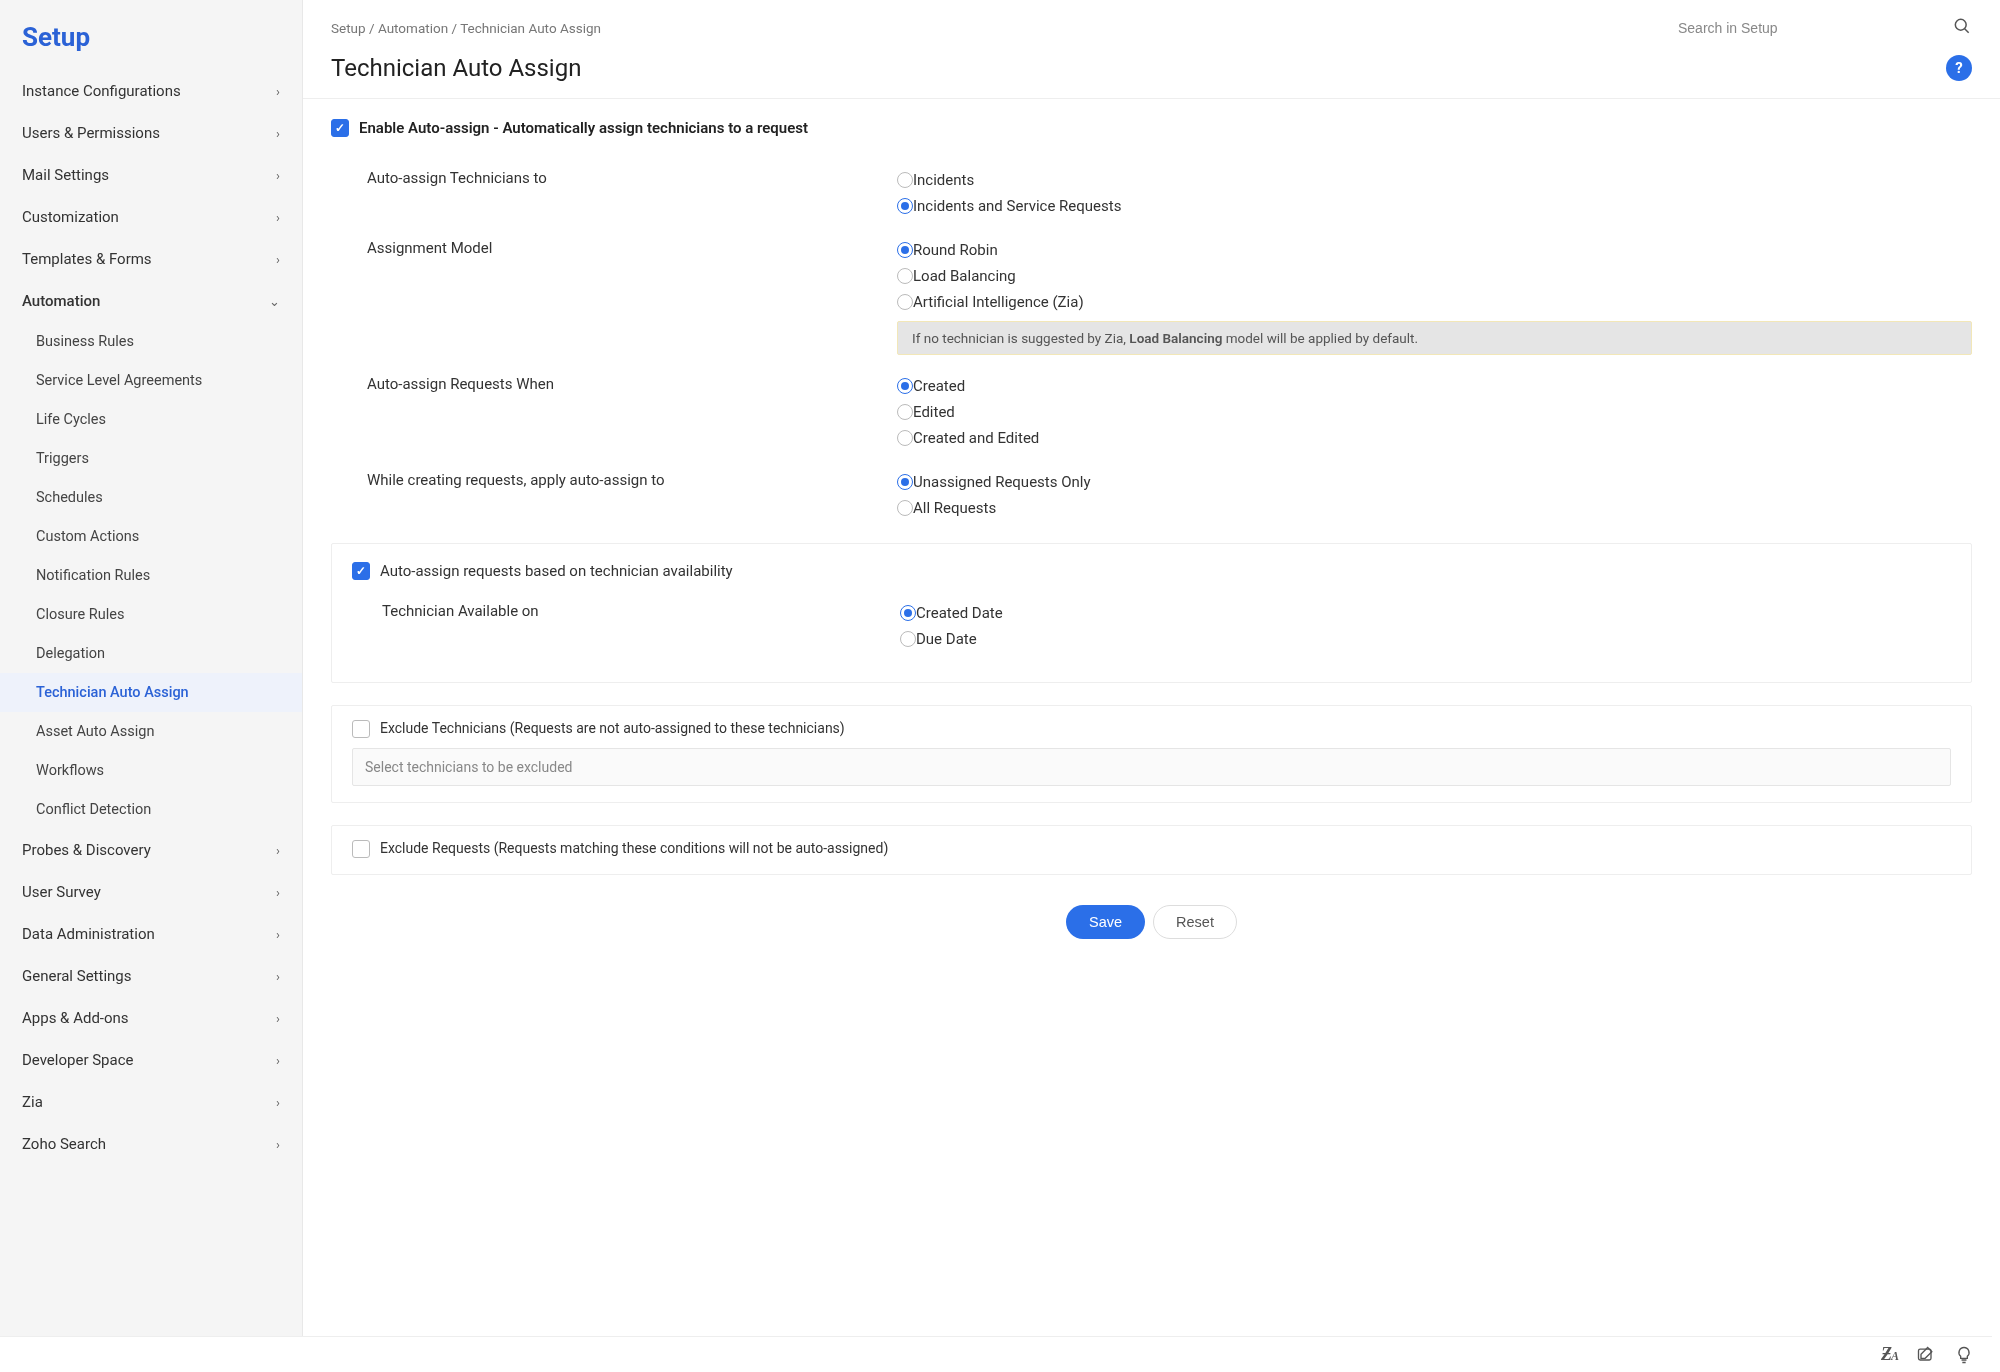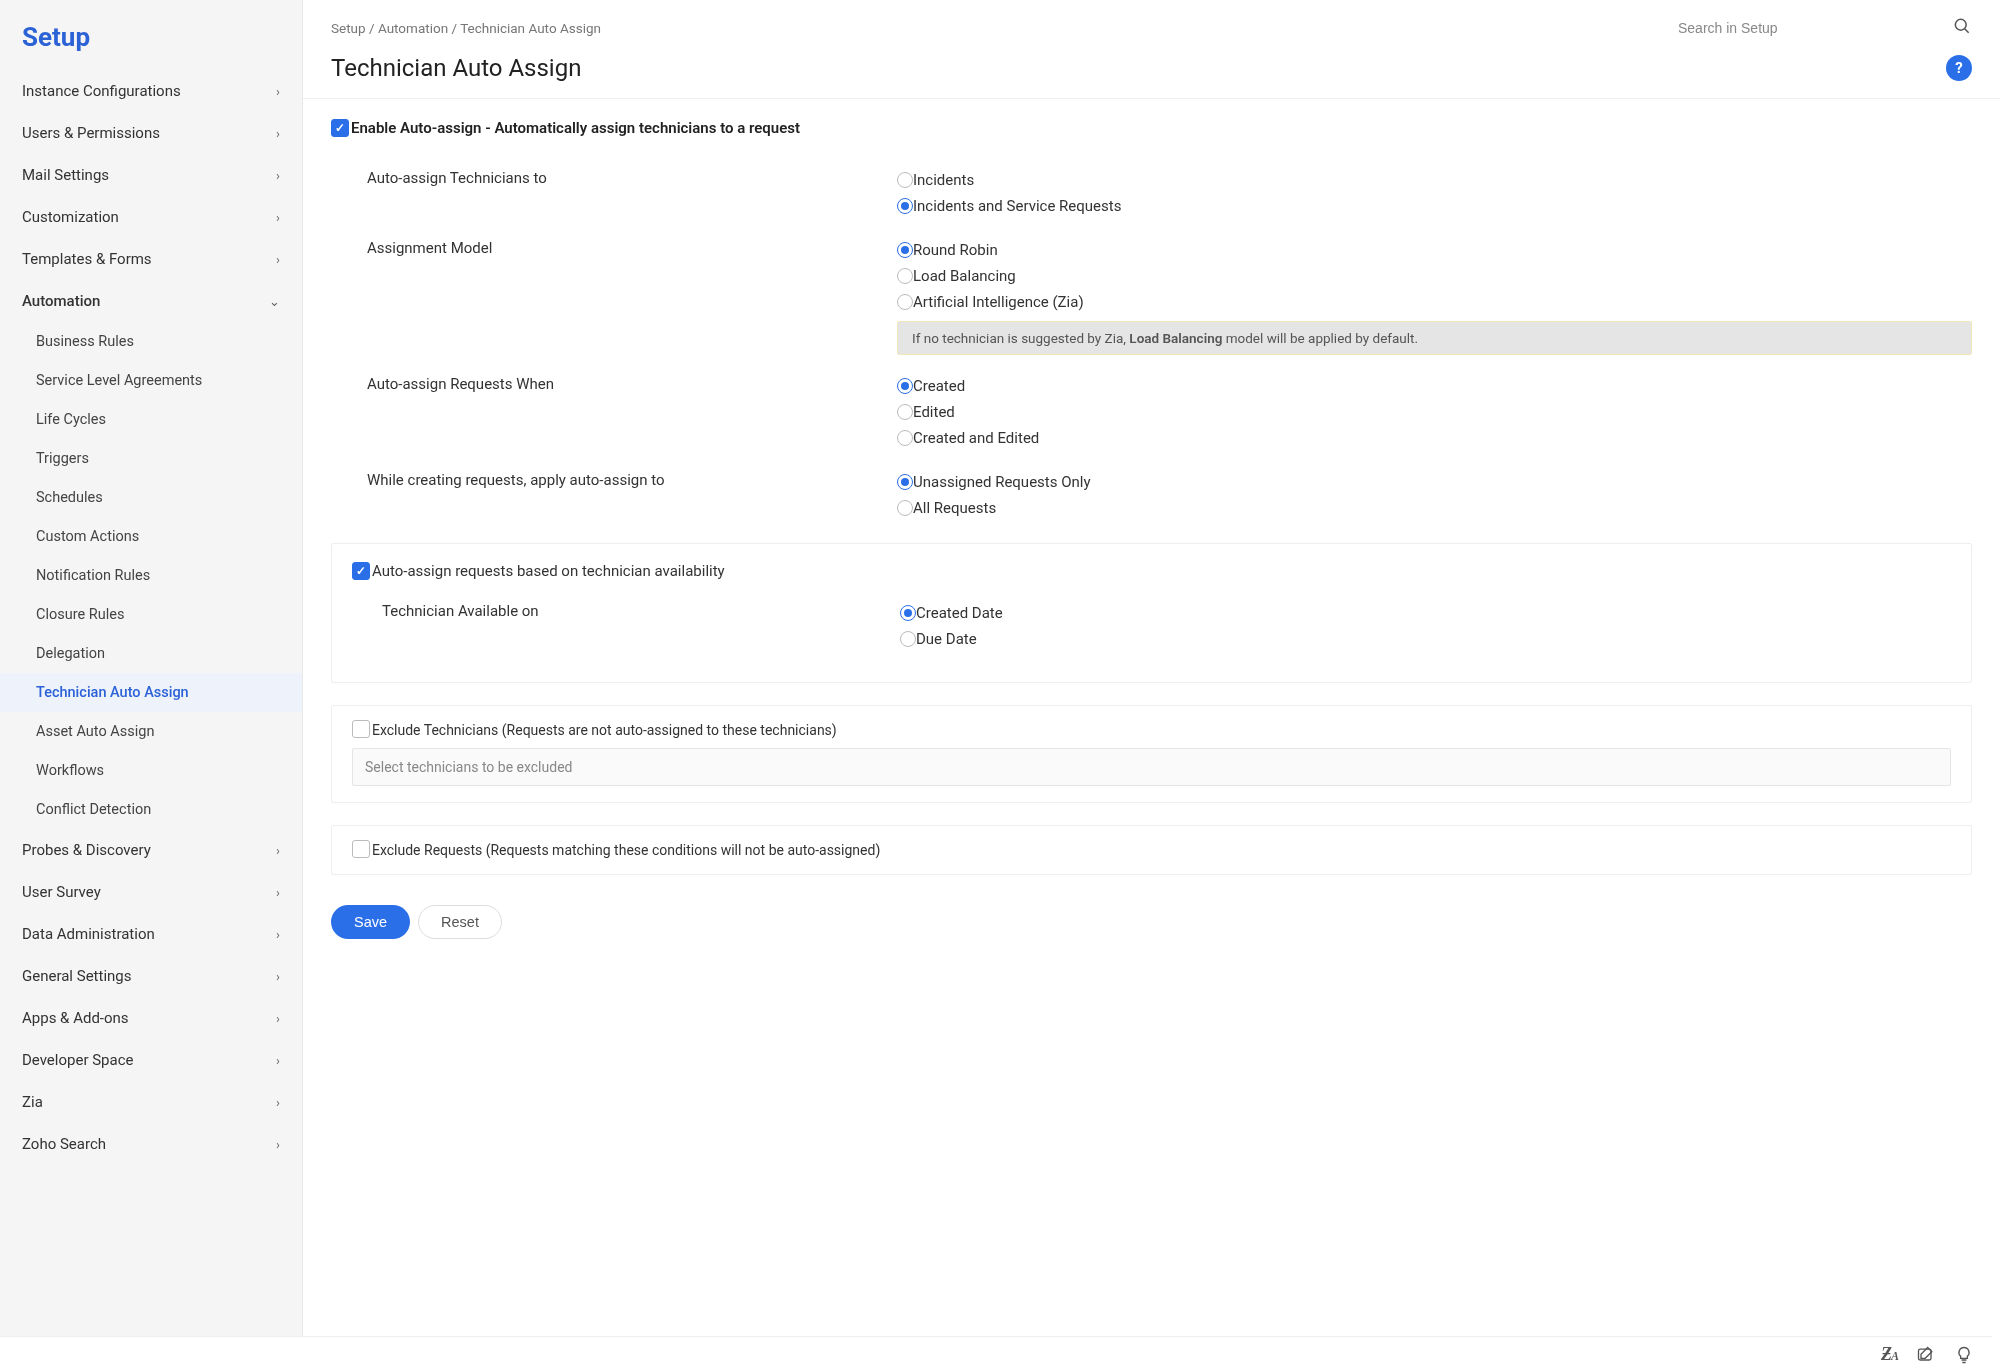--- a/index.html
+++ b/index.html
@@ -24,21 +24,21 @@
 .search-wrap { position: relative; display:flex; align-items:center;}
 .search-input { border: none; font-size: 14px; width: 300px; padding: 6px 36px 6px 6px; color:#555;}
 .search-input::placeholder{color:#888;}
 .search-icon { position:absolute; right:0; top:2px; color:#555; }
 .page-header { display:flex; align-items:center; justify-content:space-between; padding: 6px 28px 16px 28px; border-bottom:1px solid #eee;}
 .page-title { font-size: 24px; font-weight: 400; color: #222; }
 .help-badge { width:26px; height:26px; border-radius:50%; background:#2b6fe8; color:#fff; display:flex; align-items:center; justify-content:center; font-weight:700; font-size:15px; cursor:pointer; }
 
 .content { padding: 20px 28px 40px 28px; overflow-y: auto; flex:1; }
 
-.cb-row { display:flex; align-items:flex-end; gap:2px; }
+.cb-row { display:flex; align-items:flex-start; gap:10px; }
 .checkbox { width:18px; height:18px; border:1.5px solid #bbb; border-radius:3px; display:inline-flex; align-items:center; justify-content:center; cursor:pointer; flex-shrink:0; background:#fff;}
 .checkbox.checked { background:#2b6fe8; border-color:#2b6fe8; }
 .checkbox.checked::after { content:"✓"; color:#fff; font-size:12px; font-weight:700; line-height:1; }
 .top-cb-label { font-size:15px; font-weight:600; color:#222; }
 
 .form-grid { margin-top: 20px; }
 .form-row { display:flex; align-items:flex-start; padding: 10px 0 8px 36px; }
 .form-label { width: 530px; font-size:15px; color:#333; padding-top:2px; }
 .form-options { flex:1; }
 .radio-row { display:flex; align-items:center; gap:0; padding:4px 0; cursor:pointer; }
@@ -50,21 +50,21 @@
 .alert-zia { background:#e5e5e5; border:1px solid #f2e7b8; padding:8px 14px; font-size:13.5px; color:#555; margin-top:6px; border-radius:2px; }
 .alert-zia strong { font-weight:600; }
 
 .sub-block { border:1px solid #eee; border-radius:2px; padding:18px 20px 22px 20px; margin-top:14px; }
 .sub-block .cb-row .lbl { font-size:15px; color:#333; }
 .sub-block .form-row { padding-left: 30px; }
 
 .section-card { border:1px solid #eee; border-radius:2px; padding:14px 20px 16px 20px; margin-top:22px; }
 .exclude-input { width:100%; border:1px solid #e5e5e5; background:#fafafa; padding:10px 12px; font-size:14px; color:#888; margin-top:10px; border-radius:2px; cursor:pointer; }
 
-.actions { display:flex; gap:8px; justify-content:flex-start; margin-top:30px; }
+.actions { display:flex; gap:8px; justify-content:center; margin-top:30px; }
 .btn { padding:8px 22px; border-radius:20px; font-size:14.5px; cursor:pointer; border:1px solid transparent; }
 .btn-primary { background:#2b6fe8; color:#fff; }
 .btn-secondary { background:#fff; color:#555; border-color:#ddd; }
 
 .footer-icons { position:fixed; bottom:0; right:8px; left:0; height:36px; display:flex; justify-content:flex-end; align-items:center; gap:18px; padding-right:18px; border-top:1px solid #eee; background:#fff; color:#555; }
 .footer-icons .ficon { cursor:pointer; font-size:18px; }
 .zia-ic { font-family: serif; font-style: italic; font-weight:600; letter-spacing:-1px; font-size:17px;}
 
 svg { display:block; }
 </style>

